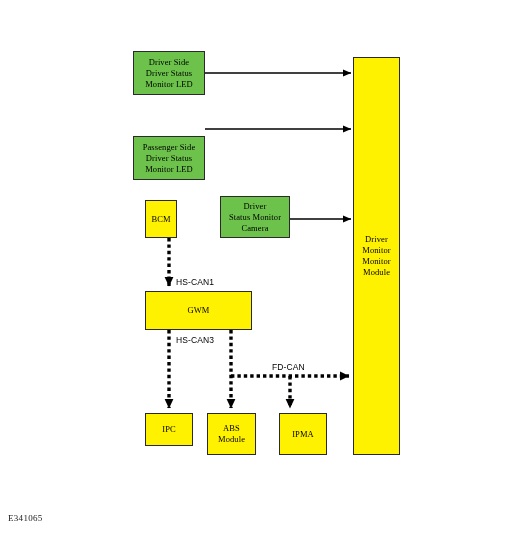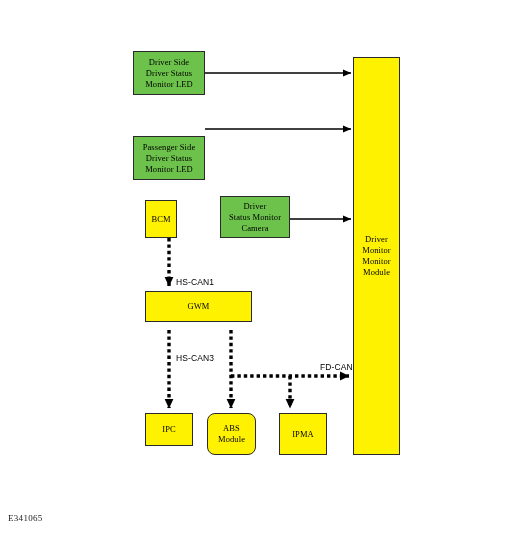--- a/index.html
+++ b/index.html
@@ -110,33 +110,33 @@
 </div>
 
 <div class="node green" style="left:220px; top:196px; width:70px; height:42px;">
   <span class="lbl">
     <span>Driver</span><br>
     <span>Status Monitor</span><br>
     <span>Camera</span>
   </span>
 </div>
 
-<div class="node yellow" style="left:145px; top:291px; width:107px; height:31px;">
+<div class="node yellow" style="left:145px; top:291px; width:107px; height:39px;">
   <span class="lbl">
     <span>GWM</span>
   </span>
 </div>
 
 <div class="node yellow" style="left:145px; top:413px; width:48px; height:33px;">
   <span class="lbl">
     <span>IPC</span>
   </span>
 </div>
 
-<div class="node yellow" style="left:207px; top:413px; width:49px; height:42px;border-radius:8px;">
+<div class="node yellow" style="left:207px; top:413px; width:49px; height:42px;">
   <span class="lbl">
     <span>ABS</span><br>
     <span>Module</span>
   </span>
 </div>
 
 <div class="node yellow" style="left:279px; top:413px; width:48px; height:42px;">
   <span class="lbl">
     <span>IPMA</span>
   </span>
@@ -145,16 +145,16 @@
 <div class="node yellow" style="left:353px; top:57px; width:47px; height:398px;">
   <span class="lbl">
     <span>Driver</span><br>
     <span>Monitor</span><br>
     <span>Monitor</span><br>
     <span>Module</span>
   </span>
 </div>
 
 <div class="bus-label" style="left:176px; top:256px;margin-top:21px;">HS-CAN1</div>
-<div class="bus-label" style="left:176px; top:353px;">HS-CAN3</div>
-<div class="bus-label" style="left:272px; top:362px;margin-left:48px;">FD-CAN</div>
+<div class="bus-label" style="left:176px; top:335px;">HS-CAN3</div>
+<div class="bus-label" style="left:272px; top:362px;">FD-CAN</div>
 
 <div id="figure-id">E341065</div>
 
 </body></html>

